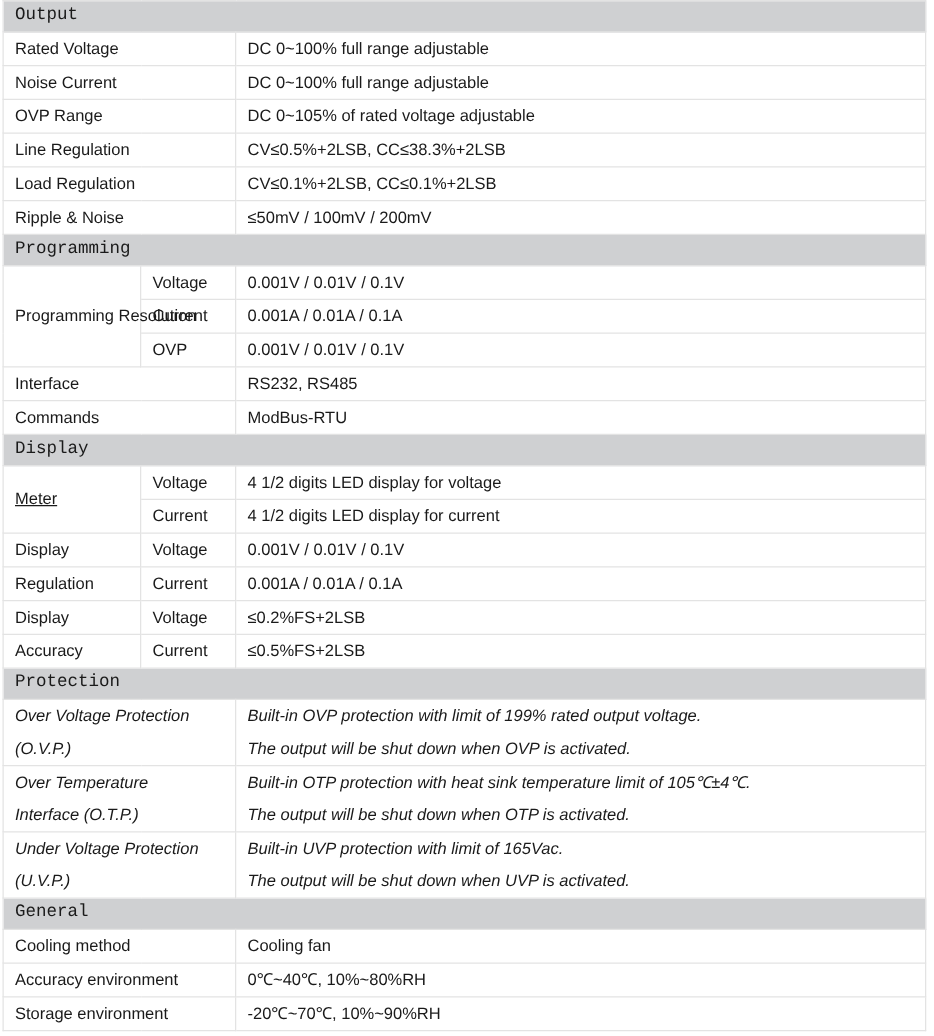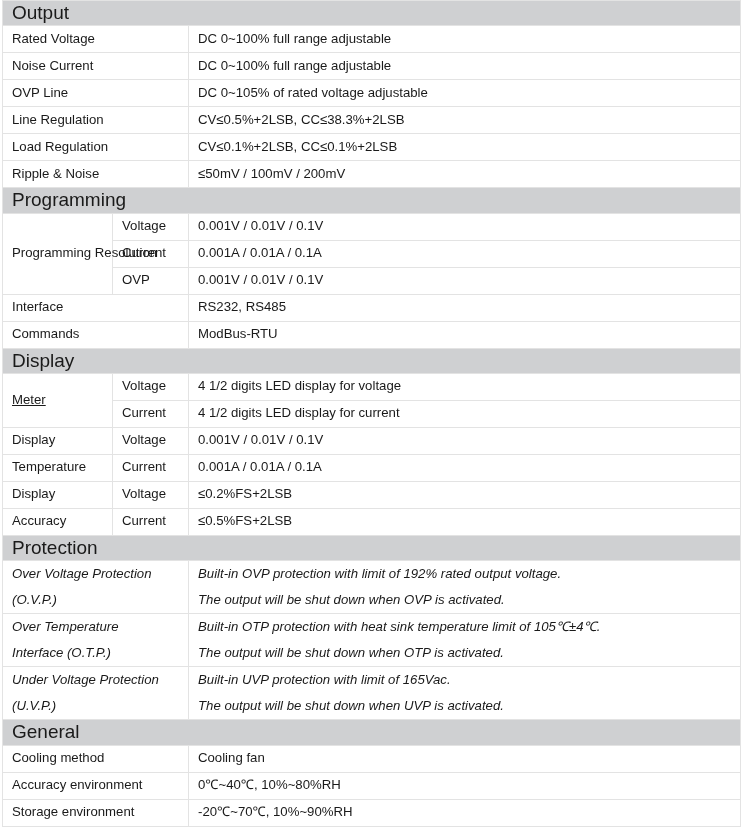--- a/index.html
+++ b/index.html
@@ -38,22 +38,23 @@
     white-space: nowrap;
   }
 
   
   tr.section-row > th {
     background: #cfd0d2;
     font-weight: bold;
     height: 24px;
     border-color: #cfd0d2;
     border-bottom-color: #c4c5c7;
-    font-size: 19px;
+    font-size: 14px;
     padding-left: 11px;
+    font-family: Liberation Mono, monospace;
   }
 
   
   tr.data-row > td {
     height: 26px;
   }
 
   
   td.rowspan-top {
     vertical-align: top;
@@ -95,21 +96,21 @@
   </tr>
   <tr class="data-row">
     <td colspan="2">Rated Voltage</td>
     <td>DC 0~100% full range adjustable</td>
   </tr>
   <tr class="data-row">
     <td colspan="2">Noise Current</td>
     <td>DC 0~100% full range adjustable</td>
   </tr>
   <tr class="data-row">
-    <td colspan="2">OVP Line</td>
+    <td colspan="2">OVP Range</td>
     <td>DC 0~105% of rated voltage adjustable</td>
   </tr>
   <tr class="data-row">
     <td colspan="2">Line Regulation</td>
     <td>CV≤0.5%+2LSB, CC≤38.3%+2LSB</td>
   </tr>
   <tr class="data-row">
     <td colspan="2">Load Regulation</td>
     <td>CV≤0.1%+2LSB, CC≤0.1%+2LSB</td>
   </tr>
@@ -154,21 +155,21 @@
   <tr class="data-row">
     <td>Current</td>
     <td>4 1/2 digits LED display for current</td>
   </tr>
   <tr class="data-row">
     <td>Display</td>
     <td>Voltage</td>
     <td>0.001V / 0.01V / 0.1V</td>
   </tr>
   <tr class="data-row">
-    <td>Temperature</td>
+    <td>Regulation</td>
     <td>Current</td>
     <td>0.001A / 0.01A / 0.1A</td>
   </tr>
   <tr class="data-row">
     <td>Display</td>
     <td>Voltage</td>
     <td>≤0.2%FS+2LSB</td>
   </tr>
   <tr class="data-row">
     <td>Accuracy</td>
@@ -178,21 +179,21 @@
 
   <tr class="section-row">
     <th colspan="3">Protection</th>
   </tr>
   <tr>
     <td class="twoline" colspan="2">
       <span class="ln">Over Voltage Protection</span>
       <span class="ln">(O.V.P.)</span>
     </td>
     <td class="twoline">
-      <span class="ln">Built-in OVP protection with limit of 192% rated output voltage.</span>
+      <span class="ln">Built-in OVP protection with limit of 199% rated output voltage.</span>
       <span class="ln">The output will be shut down when OVP is activated.</span>
     </td>
   </tr>
   <tr>
     <td class="twoline" colspan="2">
       <span class="ln">Over Temperature</span>
       <span class="ln">Interface (O.T.P.)</span>
     </td>
     <td class="twoline">
       <span class="ln">Built-in OTP protection with heat sink temperature limit of 105℃±4℃.</span>

